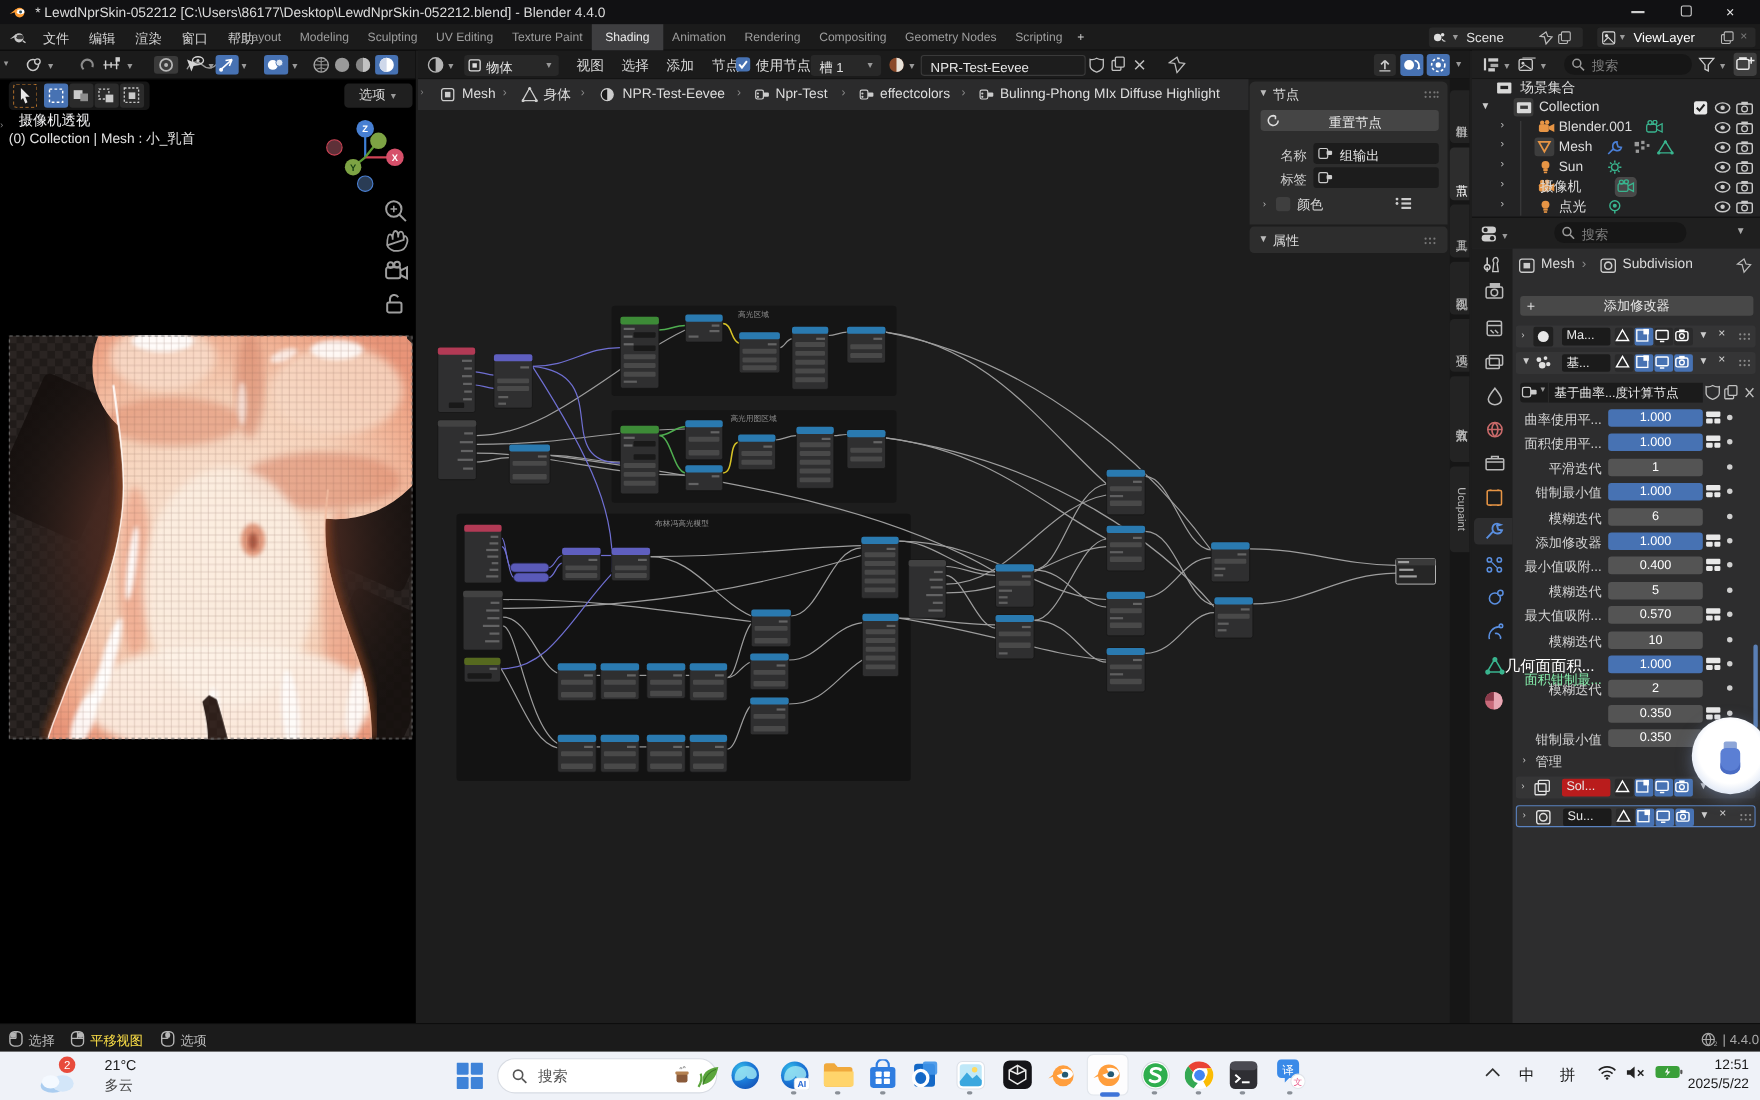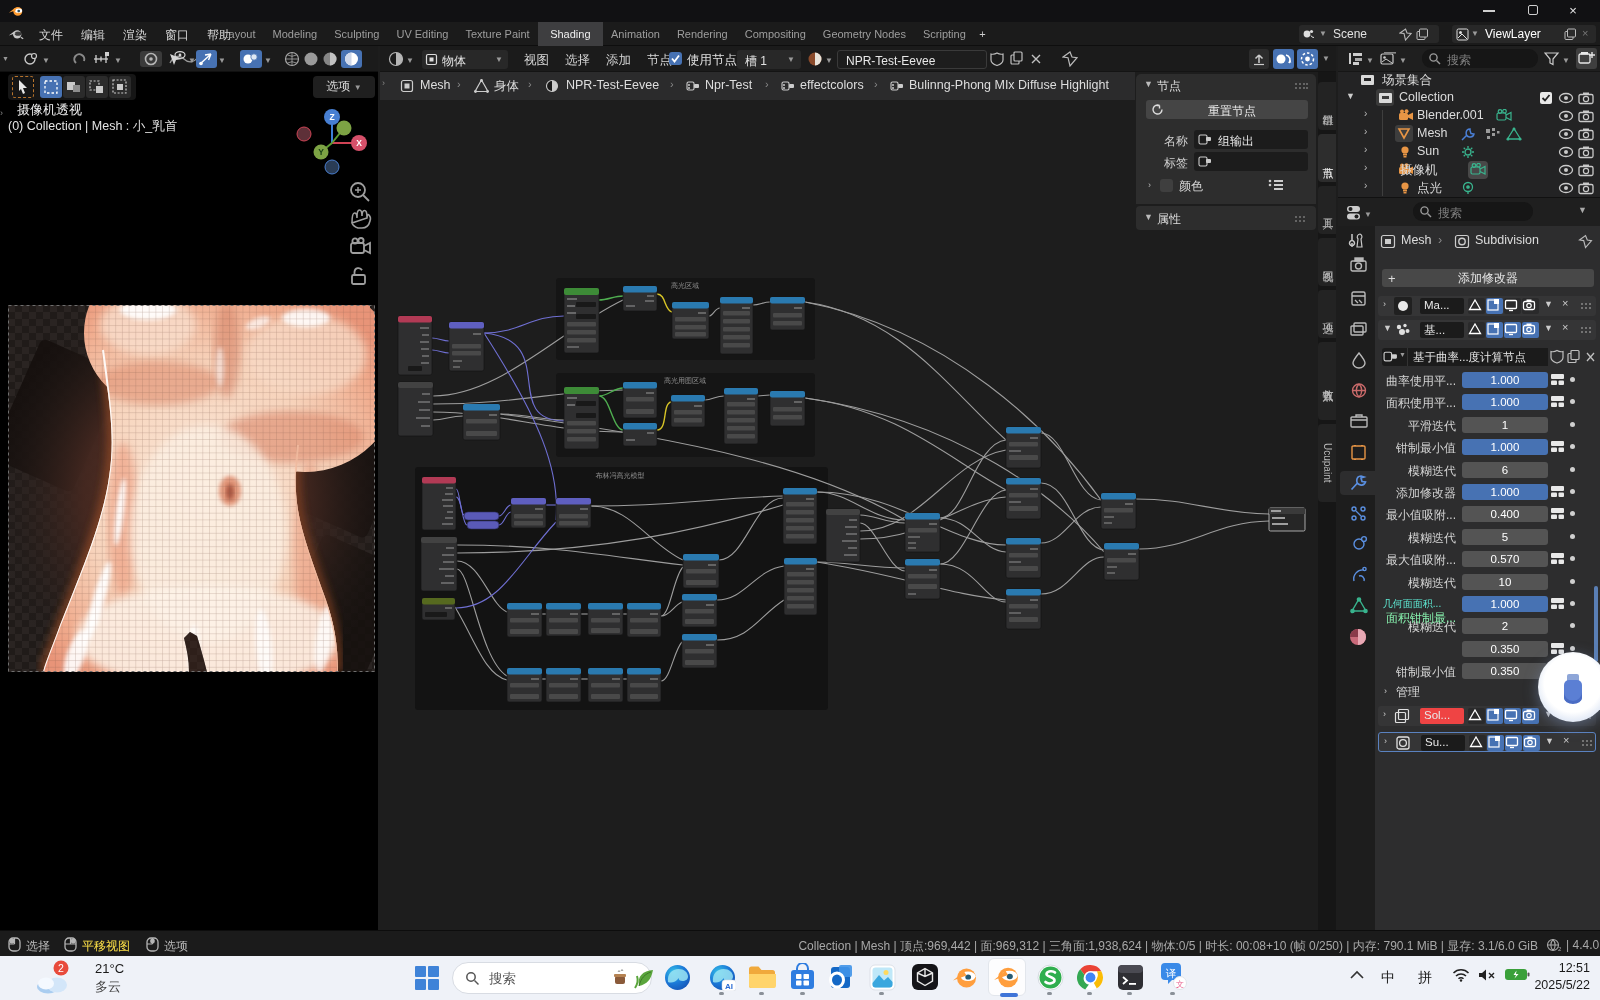--- a/index.html
+++ b/index.html
@@ -16,20 +16,21 @@
 .wy{fill:none;stroke:#d7c427;stroke-width:1.4}
 </style></head><body>
 
 <div class="a" style="left:0;top:0;width:1600px;height:22px;background:#111113">
  <svg class="a" style="left:8px;top:3px" width="17" height="16" viewBox="0 0 20 16">
       <circle cx="11.5" cy="8.5" r="5.2" fill="#ff9d33"></circle>
       <ellipse cx="12.5" cy="7.6" rx="4.2" ry="2.6" fill="#fff"></ellipse>
       <circle cx="12.6" cy="8" r="1.6" fill="#2a4f63"></circle>
       <path d="M1 10 L8 4.5 L9.5 7 Z" fill="#ff9d33"></path>
     </svg>
+ <div class="a tx" style="left:32px;top:4px;font-size:12.5px;color:#dcdcdc">* LewdNprSkin-052212 [C:\Users\86177\Desktop\LewdNprSkin-052212.blend] - Blender 4.4.0</div>
  <div class="a" style="left:1483px;top:10px;width:12px;height:1.5px;background:#cfcfcf"></div>
  <div class="a" style="left:1528px;top:5px;width:10px;height:10px;border:1.3px solid #cfcfcf;border-radius:2px"></div>
  <div class="a" style="left:1550px;top:0;width:46px;height:22px;font-size:13px;color:#e8e8e8;text-align:center;line-height:21px">×</div>
 </div>
 
 <div class="a hdr" style="left:0;top:22px;width:1600px;height:24px;border-bottom:1px solid #0e0e0e">
  <svg class="a" style="left:8px;top:5px" width="16" height="14" viewBox="0 0 20 16">
       <circle cx="11.5" cy="8.5" r="5.2" fill="#c7c7c7"></circle>
       <ellipse cx="12.5" cy="7.6" rx="4.2" ry="2.6" fill="#3a3a3a"></ellipse>
       <path d="M1 10 L8 4.5 L9.5 7 Z" fill="#c7c7c7"></path>
@@ -1468,21 +1469,21 @@
  <div class="a" style="left:124px;top:505px;width:86px;height:16px;background:#545454;border-radius:3px;color:#fff;font-size:11.5px;text-align:center;line-height:16px">0.570</div>
   <svg class="a" style="left:212px;top:506px" width="15" height="13" viewBox="0 0 15 13">
       <rect x="1" y="1" width="13" height="5" rx="1" fill="#e8e8e8"></rect>
       <rect x="1" y="7.5" width="6" height="4.5" rx="1" fill="#e8e8e8"></rect>
       <rect x="8.5" y="7.5" width="5.5" height="4.5" rx="1" fill="#e8e8e8"></rect>
     </svg>
  <div class="a" style="left:232px;top:510px;width:5px;height:5px;background:#cfcfcf;border-radius:50%"></div>
  <div class="a tx" style="left:30px;top:529px;width:88px;text-align:right;font-size:12px;color:#d4d4d4">模糊迭代</div>
  <div class="a" style="left:124px;top:528px;width:86px;height:16px;background:#545454;border-radius:3px;color:#fff;font-size:11.5px;text-align:center;line-height:16px">10</div>
  <div class="a" style="left:232px;top:533px;width:5px;height:5px;background:#cfcfcf;border-radius:50%"></div>
- <div class="a tx" style="left:30px;top:551px;width:88px;text-align:center;font-size:10px;color:#5eead4">几何面面积...</div>
+ <div class="a tx" style="left:30px;top:551px;width:88px;text-align:left;font-size:14px;color:#ffffff">几何面面积...</div>
  <div class="a" style="left:124px;top:550px;width:86px;height:16px;background:#4772b3;border-radius:3px;color:#fff;font-size:11.5px;text-align:center;line-height:16px">1.000</div>
   <svg class="a" style="left:212px;top:551px" width="15" height="13" viewBox="0 0 15 13">
       <rect x="1" y="1" width="13" height="5" rx="1" fill="#e8e8e8"></rect>
       <rect x="1" y="7.5" width="6" height="4.5" rx="1" fill="#e8e8e8"></rect>
       <rect x="8.5" y="7.5" width="5.5" height="4.5" rx="1" fill="#e8e8e8"></rect>
     </svg>
  <div class="a" style="left:232px;top:555px;width:5px;height:5px;background:#cfcfcf;border-radius:50%"></div>
  <div class="a tx" style="left:30px;top:573px;width:88px;text-align:right;font-size:12px;color:#d4d4d4">模糊迭代</div>
  <div class="a" style="left:124px;top:572px;width:86px;height:16px;background:#545454;border-radius:3px;color:#fff;font-size:11.5px;text-align:center;line-height:16px">2</div>
  <div class="a" style="left:232px;top:577px;width:5px;height:5px;background:#cfcfcf;border-radius:50%"></div>
@@ -1503,21 +1504,21 @@
     </svg>
  <div class="a" style="left:232px;top:622px;width:5px;height:5px;background:#cfcfcf;border-radius:50%"></div>
  <div class="a tx" style="left:46px;top:640px;font-size:9px;color:#ccc">›</div>
     <div class="a tx" style="left:58px;top:638px;font-size:12px;color:#d8d8d8">管理</div>
 <div class="a" style="left:40px;top:660px;width:218px;height:20px;background:#353536;border-radius:3px">
       <span class="a" style="left:5px;top:3px;font-size:9px;color:#ccc">›</span>
       <svg class="a" style="left:16px;top:2px" width="16" height="16" viewBox="0 0 16 16" fill="none" stroke="#e0e0e0" stroke-width="1.2">
         <rect x="4.5" y="1.5" width="10" height="10" rx="1"></rect>
         <rect x="1.5" y="4.5" width="10" height="10" rx="1"></rect>
       </svg>
-      <div class="a tx" style="left:42px;top:2px;width:44px;height:16px;background:#ef4444;border-radius:2px;color:#e8e8e8;font-size:11.5px;padding:1px 4px">Sol...</div>
+      <div class="a tx" style="left:42px;top:2px;width:44px;height:16px;background:#b91c1c;border-radius:2px;color:#e8e8e8;font-size:11.5px;padding:1px 4px">Sol...</div>
       <div class="a" style="left:90px;top:2px;width:17px;height:16px;background:#2a2a2b;border-radius:2px;text-align:center">
         <svg width="14" height="14" viewBox="0 0 14 14">
           <path d="M7 2 L12.5 11.5 H1.5 Z" fill="none" stroke="#fff" stroke-width="1.3"></path>
         </svg>
       </div>
       <div class="a" style="left:108px;top:2px;width:17px;height:16px;background:#4772b3;border-radius:2px;text-align:center">
         <svg width="14" height="14" viewBox="0 0 14 14">
           <rect x="2" y="2" width="10" height="10" fill="none" stroke="#fff" stroke-width="1.2"></rect>
           <rect x="8" y="1" width="5" height="5" fill="#fff"></rect>
         </svg>
@@ -1613,21 +1614,20 @@
       <path d="M6.5 1 V7 M1 7 H12" stroke="#b5b5b5" stroke-width="1.2"></path>
       <rect x="6.8" y="1.5" width="4.8" height="5" rx="2" fill="#b5b5b5"></rect>
     </svg>
  <span class="a tx" style="left:82px;top:7px;font-size:12px;color:#fde047">平移视图</span>
  <svg class="a" style="left:146px;top:6px" width="13" height="15" viewBox="0 0 13 15">
       <rect x="1" y="1" width="11" height="13" rx="4" fill="none" stroke="#b5b5b5" stroke-width="1.3"></rect>
       <path d="M6.5 1 V7 M1 7 H6.5" stroke="#b5b5b5" stroke-width="1.2"></path>
       <rect x="4.2" y="1.5" width="4.5" height="5" rx="2" fill="#b5b5b5"></rect>
     </svg>
  <span class="a tx" style="left:164px;top:7px;font-size:12px;color:#b9b9b9">选项</span>
- <span class="a tx" style="right:62px;top:7px;font-size:12px;color:#a8a8a8">Collection | Mesh | 顶点:969,442 | 面:969,312 | 三角面:1,938,624 | 物体:0/5 | 时长: 00:08+10 (帧 0/250) | 内存: 790.1 MiB | 显存: 3.1/6.0 GiB</span>
  <svg class="a" style="left:1546px;top:7px" width="16" height="14" viewBox="0 0 16 14" fill="none" stroke="#a8a8a8" stroke-width="1.1">
       <circle cx="7" cy="7" r="5.5"></circle>
       <path d="M1.5 7 h11 M7 1.5 a8 8 0 0 1 0 11 M7 1.5 a8 8 0 0 0 0 11"></path>
       <text x="12" y="13" font-size="6" fill="#a8a8a8" stroke="none">2</text>
     </svg>
  <span class="a tx" style="left:1566px;top:7px;font-size:12px;color:#a8a8a8">| 4.4.0</span>
 </div>
 
 <div class="a" style="left:0;top:956px;width:1600px;height:44px;background:#eff2f8">
  <svg class="a" style="left:36px;top:4px" width="36" height="36" viewBox="0 0 36 36">

